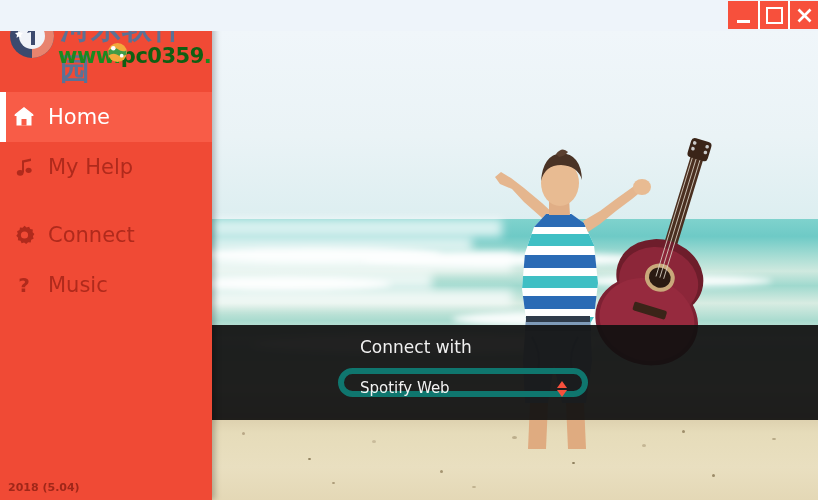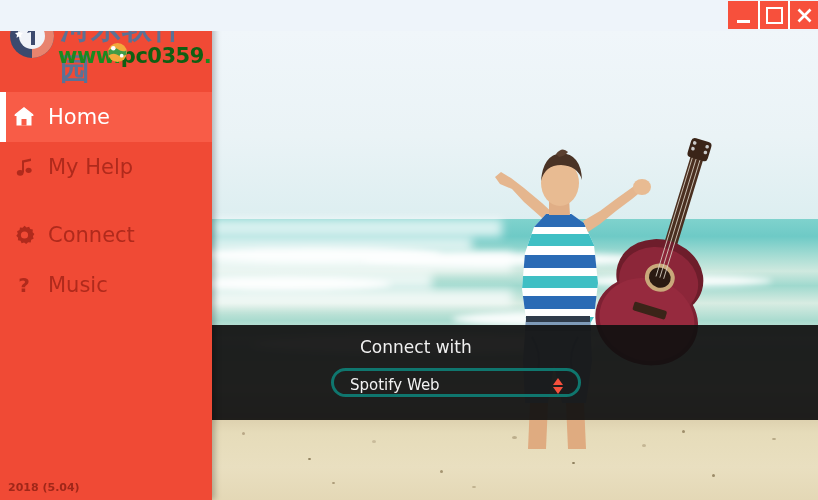--- a/index.html
+++ b/index.html
@@ -178,23 +178,23 @@
     background: rgba(16,16,16,0.93);
     z-index: 12;
   }
   .panel-title {
     position: absolute; left: 128px; top: 12px;
     font-size: 17px; color: #f0f0f0;
     font-family: "DejaVu Sans", sans-serif;
     margin-left: 20px;
   }
   .dropdown {
-    position: absolute; left: 119px; top: 43px;
+    position: absolute; left: 126px; top: 43px;
     width: 250px; height: 29px;
-    border: 3px solid #0f766e;
+    border: 6px solid #0f766e;
     border-radius: 15px;
     background: transparent;
     cursor: pointer;
   }
   .dropdown-val {
     position: absolute; left: 16px; top: 5px;
     font-size: 15px; color: #f2f2f2;
     font-family: "DejaVu Sans", sans-serif;
   }
   .spinner {

